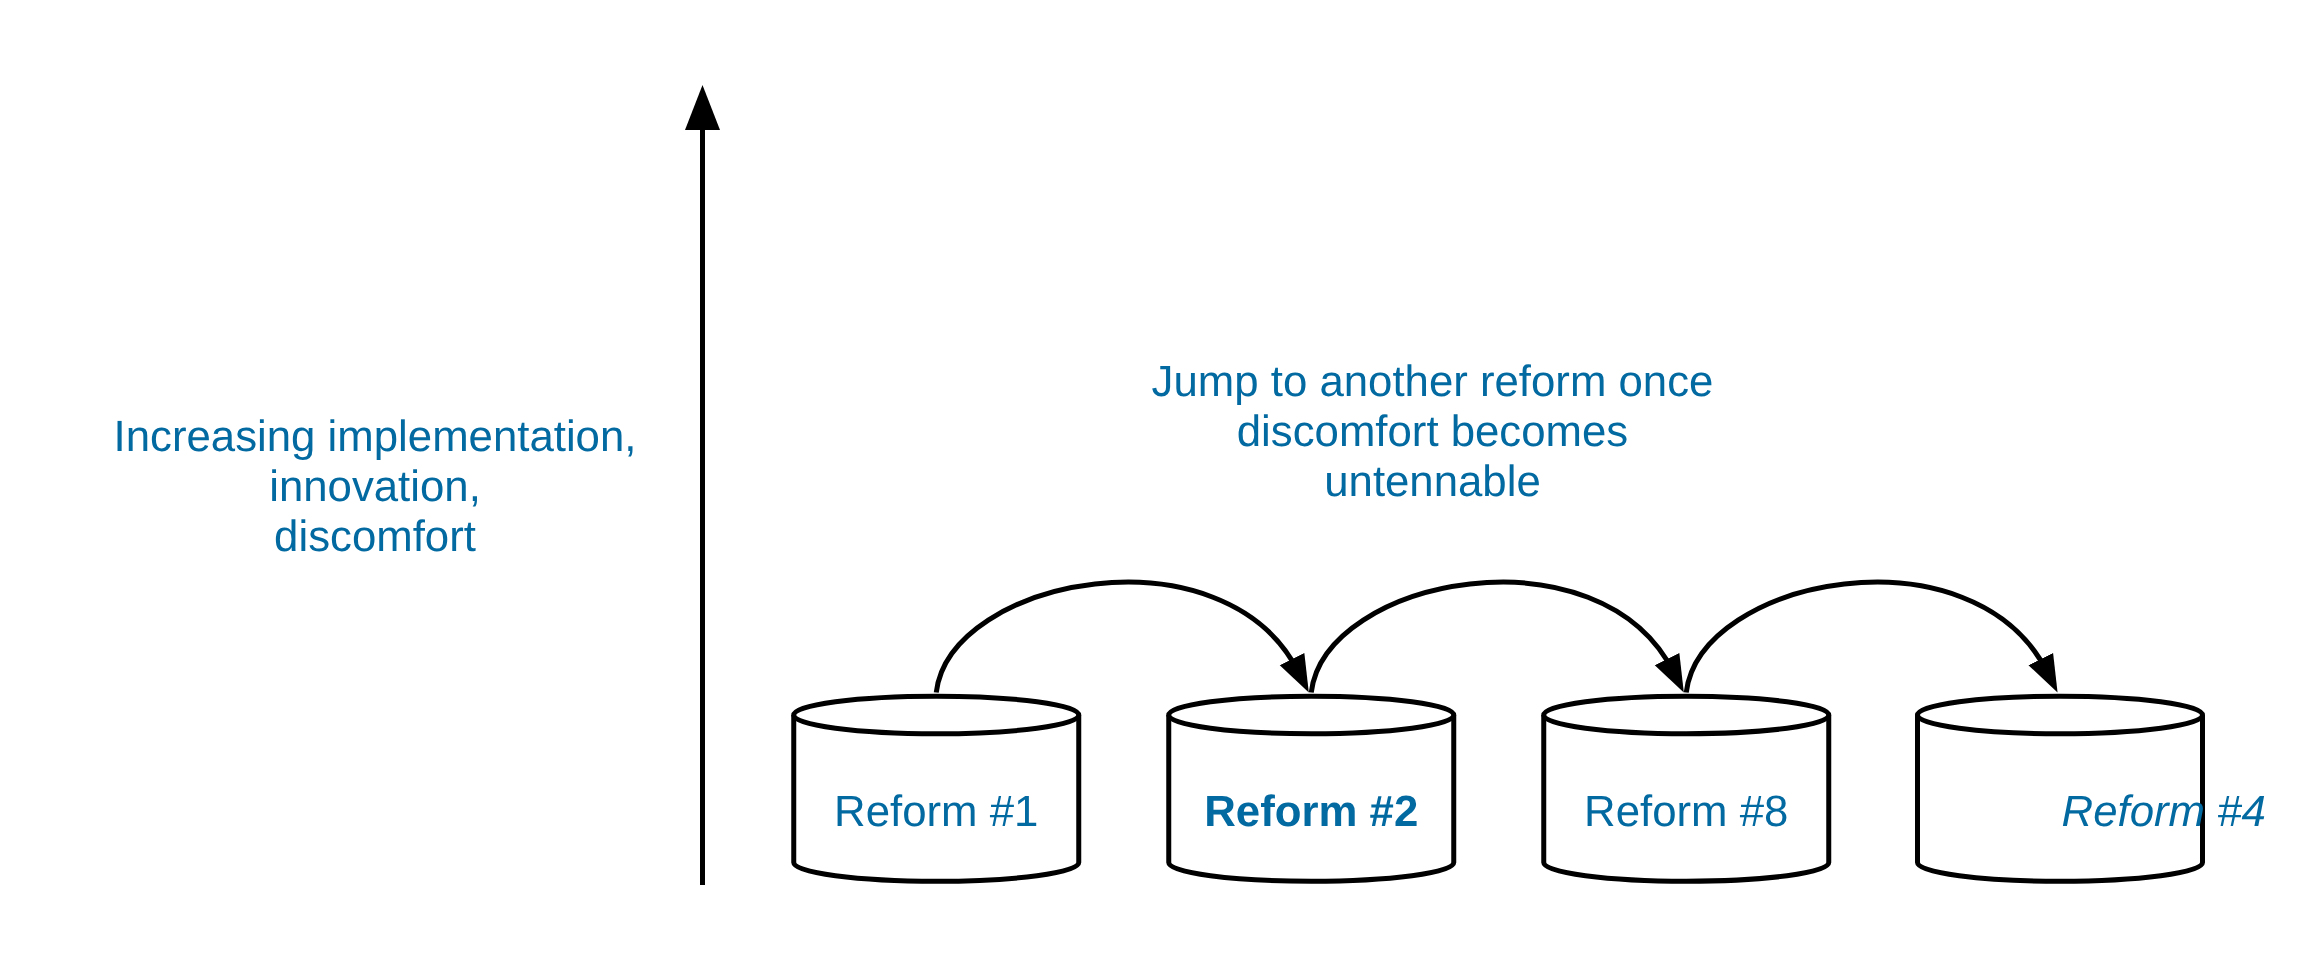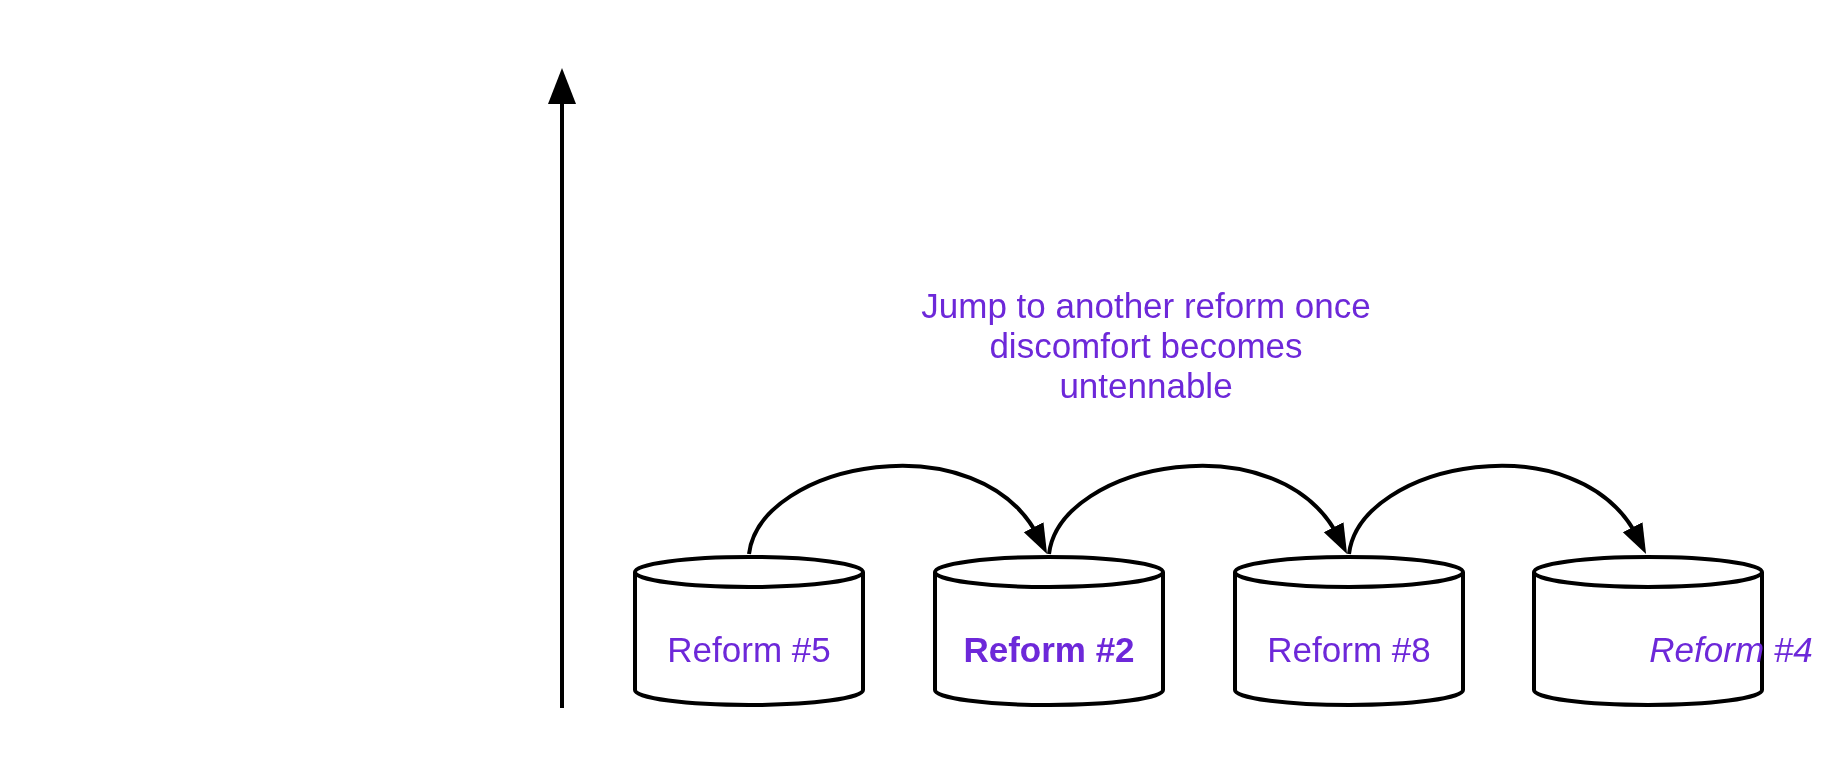--- a/index.html
+++ b/index.html
@@ -15,21 +15,21 @@
     background: #ffffff;
     overflow: hidden;
   }
   .canvas svg {
     position: absolute;
     left: 0;
     top: 0;
   }
   .dlabel {
     position: absolute;
-    color: #6d28d9;
+    color: #0369a1;
     font-size: 35px;
     line-height: 40px;
     text-align: center;
     white-space: pre-line;
   }
   .axis-label  { left: 70px;  top: 330px; width: 460px; }
   .jump-label  { left: 866px; top: 286px; width: 560px; }
   .cyl-label   { top: 630px;  width: 228px; height: 40px; }
   .cyl-label-1 { left: 635px;  }
   .cyl-label-2 { left: 935px; font-weight: bold;  }
@@ -71,25 +71,28 @@
       <path d="M 1235 572 L 1235 690 A 114 15 0 0 0 1463 690 L 1463 572" fill="#ffffff" stroke="#000000" stroke-width="4"></path>
       <ellipse cx="1349" cy="572" rx="114" ry="15" fill="#ffffff" stroke="#000000" stroke-width="4"></ellipse>
     </g>
 
     <g>
       <path d="M 1534 572 L 1534 690 A 114 15 0 0 0 1762 690 L 1762 572" fill="#ffffff" stroke="#000000" stroke-width="4"></path>
       <ellipse cx="1648" cy="572" rx="114" ry="15" fill="#ffffff" stroke="#000000" stroke-width="4"></ellipse>
     </g>
   </svg>
 
+  <div class="dlabel axis-label">Increasing implementation,
+innovation,
+discomfort</div>
 
   <div class="dlabel jump-label">Jump to another reform once
 discomfort becomes
 untennable</div>
 
-  <div class="dlabel cyl-label cyl-label-1">Reform #5</div>
+  <div class="dlabel cyl-label cyl-label-1">Reform #1</div>
 
   <div class="dlabel cyl-label cyl-label-2">Reform #2</div>
 
   <div class="dlabel cyl-label cyl-label-3">Reform #8</div>
 
   <div class="dlabel cyl-label cyl-label-4">Reform #4</div>
 </div>
 
 </body></html>

